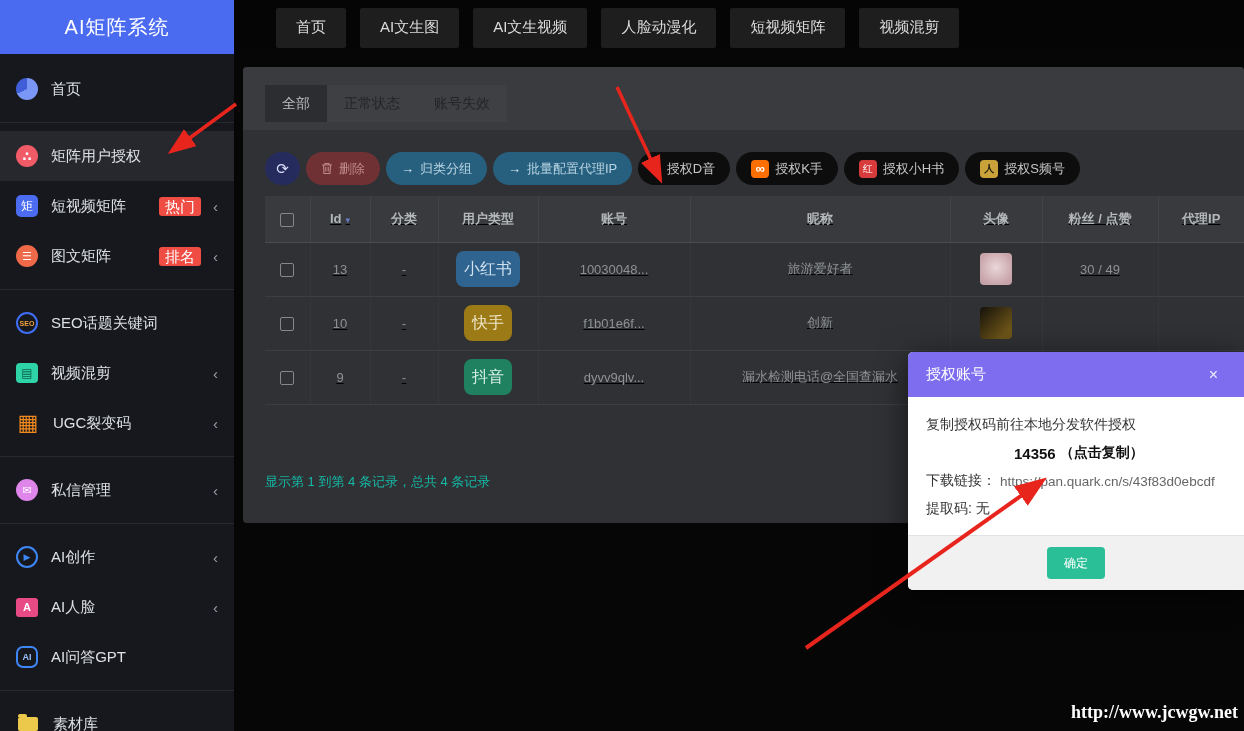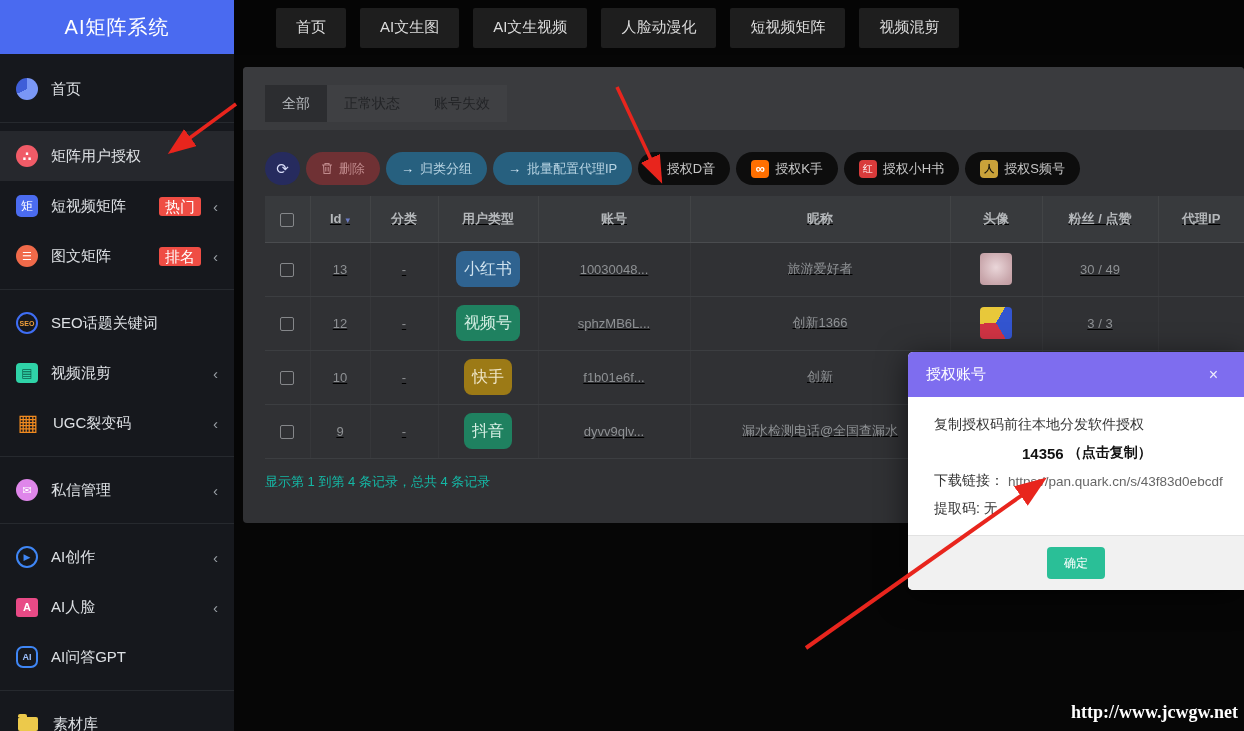--- a/index.html
+++ b/index.html
@@ -98,21 +98,21 @@
   .avatar-2 { background:conic-gradient(from 30deg, #3355d0 0 33%, #d03344 33% 66%, #e8c83a 66% 100%); }
   .avatar-3 { background:linear-gradient(135deg, #15110a, #6b5418 80%); }
   .pagination { position:absolute; left:22px; top:406px; color:#14b8a6; font-size:13px; }
 
   
   .modal { position:absolute; left:908px; top:352px; width:336px; height:238px; background:#fff;
            border-radius:5px 0 0 5px; z-index:40; box-shadow:0 6px 30px rgba(0,0,0,0.6); }
   .modal-head { height:45px; background:#7e6def; border-radius:5px 0 0 0; color:#fff; display:flex;
                 align-items:center; padding:0 18px; font-size:15px; }
   .modal-close { margin-left:auto; margin-right:8px; cursor:pointer; font-size:16px; color:#f0eefc; }
-  .modal-body { padding:14px 18px 0 26px; color:#333; font-size:14px; }
+  .modal-body { padding:14px 18px 0 18px; color:#333; font-size:14px; }
   .mline { height:28px; display:flex; align-items:center; white-space:nowrap; overflow:hidden; }
   .mred { color:#000000;margin-top:44px; }
   .mcode { font-weight:bold; color:#111; font-size:15px; margin:0 4px; cursor:pointer; }
   .mhint { font-weight:bold; color:#111; }
   .murl { color:#666; font-size:13.5px; margin-left:4px; }
   .modal-foot { position:absolute; left:0; bottom:0; width:100%; height:55px; background:#f1f1f1;
                 border-top:1px solid #e2e2e2; border-radius:0 0 0 5px; display:flex; align-items:center;
                 justify-content:center; }
   .confirm { width:58px; height:32px; background:#2abf97; color:#fff; border:none; border-radius:4px;
              font-size:12px; cursor:pointer; font-family:inherit; }
@@ -281,33 +281,20 @@
         <td>10030048...</td>
         <td>旅游爱好者</td>
         <td>
               <div class="avatar avatar-1"></div>
             </td>
         <td>30 / 49</td>
         <td></td>
       </tr>
       <tr>
         <td><span class="cb"></span></td>
-        <td>12</td>
-        <td>-</td>
-        <td><span class="badge badge-green">视频号</span></td>
-        <td>sphzMB6L...</td>
-        <td>创新1366</td>
-        <td>
-              <div class="avatar avatar-2"></div>
-            </td>
-        <td>3 / 3</td>
-        <td></td>
-      </tr>
-      <tr>
-        <td><span class="cb"></span></td>
         <td>10</td>
         <td>-</td>
         <td><span class="badge badge-amber">快手</span></td>
         <td>f1b01e6f...</td>
         <td>创新</td>
         <td>
               <div class="avatar avatar-3"></div>
             </td>
         <td></td>
         <td></td>

